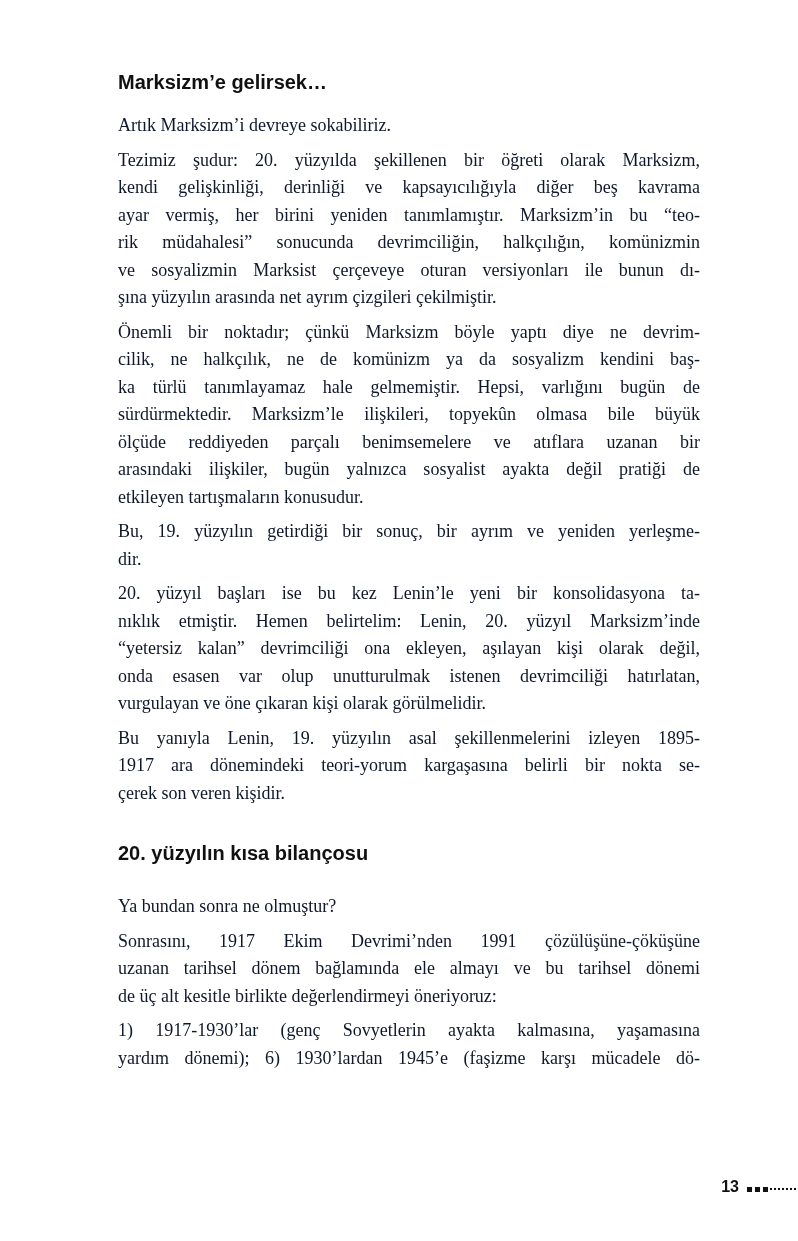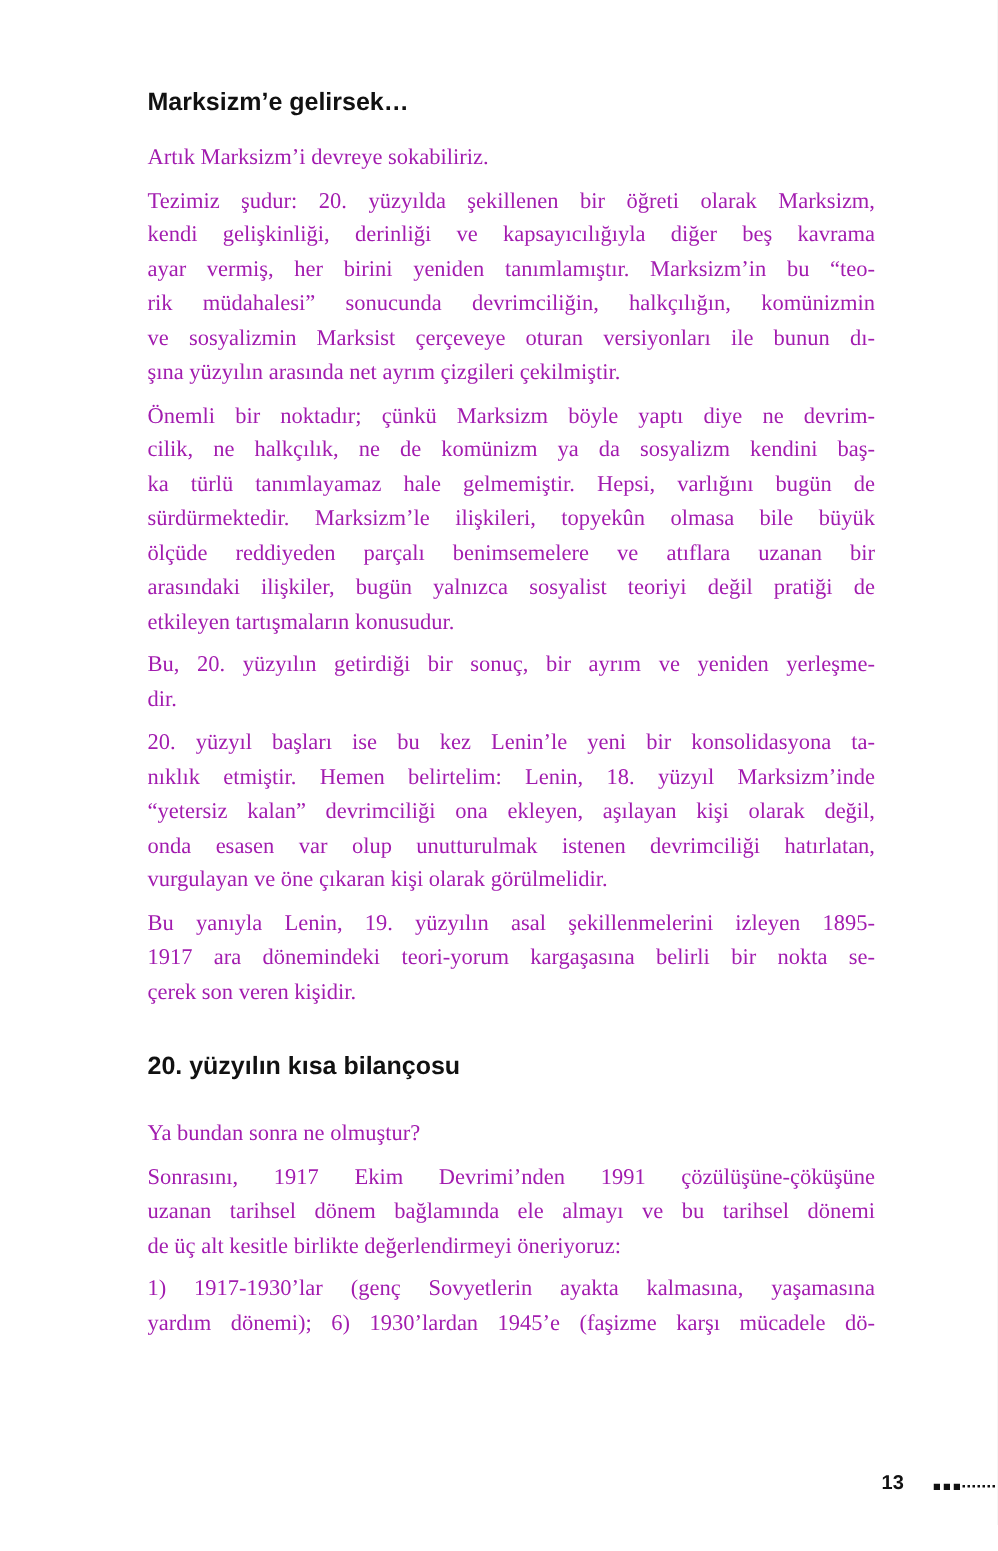--- a/index.html
+++ b/index.html
@@ -27,21 +27,21 @@
     color: #111111;
     margin: 0 0 18px 0;
   }
   .heading.second {
     margin-top: 34px;
     margin-bottom: 28px;
   }
   .para {
     font-family: "Liberation Serif", "DejaVu Serif", serif;
     font-size: 18px;
-    color: #a21caf;
+    color: #0f172a;
     margin: 0 0 7px 0;
   }
   .line {
     height: 27.5px;
     line-height: 27.5px;
     text-align: justify;
     text-align-last: justify;
   }
   .line.lastline {
     text-align-last: left;
@@ -52,21 +52,21 @@
     right: 8px;
     display: flex;
     align-items: center;
   }
   .page-number {
     font-family: "Liberation Sans", "DejaVu Sans", sans-serif;
     font-weight: bold;
     font-size: 16px;
     line-height: 16px;
     color: #111111;
-    margin-right: 21px;
+    margin-right: 5px;
   }
   .footer-deco {
     display: flex;
     align-items: center;
     margin-top: 4px;
   }
   .deco-square {
     width: 5px;
     height: 5px;
     background: #111111;
@@ -97,30 +97,30 @@
         <div class="line">rik müdahalesi” sonucunda devrimciliğin, halkçılığın, komünizmin</div>
         <div class="line">ve sosyalizmin Marksist çerçeveye oturan versiyonları ile bunun dı-</div>
         <div class="line lastline">şına yüzyılın arasında net ayrım çizgileri çekilmiştir.</div>
       </div>
       <div class="para">
         <div class="line">Önemli bir noktadır; çünkü Marksizm böyle yaptı diye ne devrim-</div>
         <div class="line">cilik, ne halkçılık, ne de komünizm ya da sosyalizm kendini baş-</div>
         <div class="line">ka türlü tanımlayamaz hale gelmemiştir. Hepsi, varlığını bugün de</div>
         <div class="line">sürdürmektedir. Marksizm’le ilişkileri, topyekûn olmasa bile büyük</div>
         <div class="line">ölçüde reddiyeden parçalı benimsemelere ve atıflara uzanan bir</div>
-        <div class="line">arasındaki ilişkiler, bugün yalnızca sosyalist teoriyi değil pratiği de</div>
+        <div class="line">arasındaki ilişkiler, bugün yalnızca sosyalist ayakta değil pratiği de</div>
         <div class="line lastline">etkileyen tartışmaların konusudur.</div>
       </div>
       <div class="para">
-        <div class="line">Bu, 20. yüzyılın getirdiği bir sonuç, bir ayrım ve yeniden yerleşme-</div>
+        <div class="line">Bu, 19. yüzyılın getirdiği bir sonuç, bir ayrım ve yeniden yerleşme-</div>
         <div class="line lastline">dir.</div>
       </div>
       <div class="para">
         <div class="line">20. yüzyıl başları ise bu kez Lenin’le yeni bir konsolidasyona ta-</div>
-        <div class="line">nıklık etmiştir. Hemen belirtelim: Lenin, 18. yüzyıl Marksizm’inde</div>
+        <div class="line">nıklık etmiştir. Hemen belirtelim: Lenin, 20. yüzyıl Marksizm’inde</div>
         <div class="line">“yetersiz kalan” devrimciliği ona ekleyen, aşılayan kişi olarak değil,</div>
         <div class="line">onda esasen var olup unutturulmak istenen devrimciliği hatırlatan,</div>
         <div class="line lastline">vurgulayan ve öne çıkaran kişi olarak görülmelidir.</div>
       </div>
       <div class="para">
         <div class="line">Bu yanıyla Lenin, 19. yüzyılın asal şekillenmelerini izleyen 1895-</div>
         <div class="line">1917 ara dönemindeki teori-yorum kargaşasına belirli bir nokta se-</div>
         <div class="line lastline">çerek son veren kişidir.</div>
       </div>
       <div class="heading second">20. yüzyılın kısa bilançosu</div>

